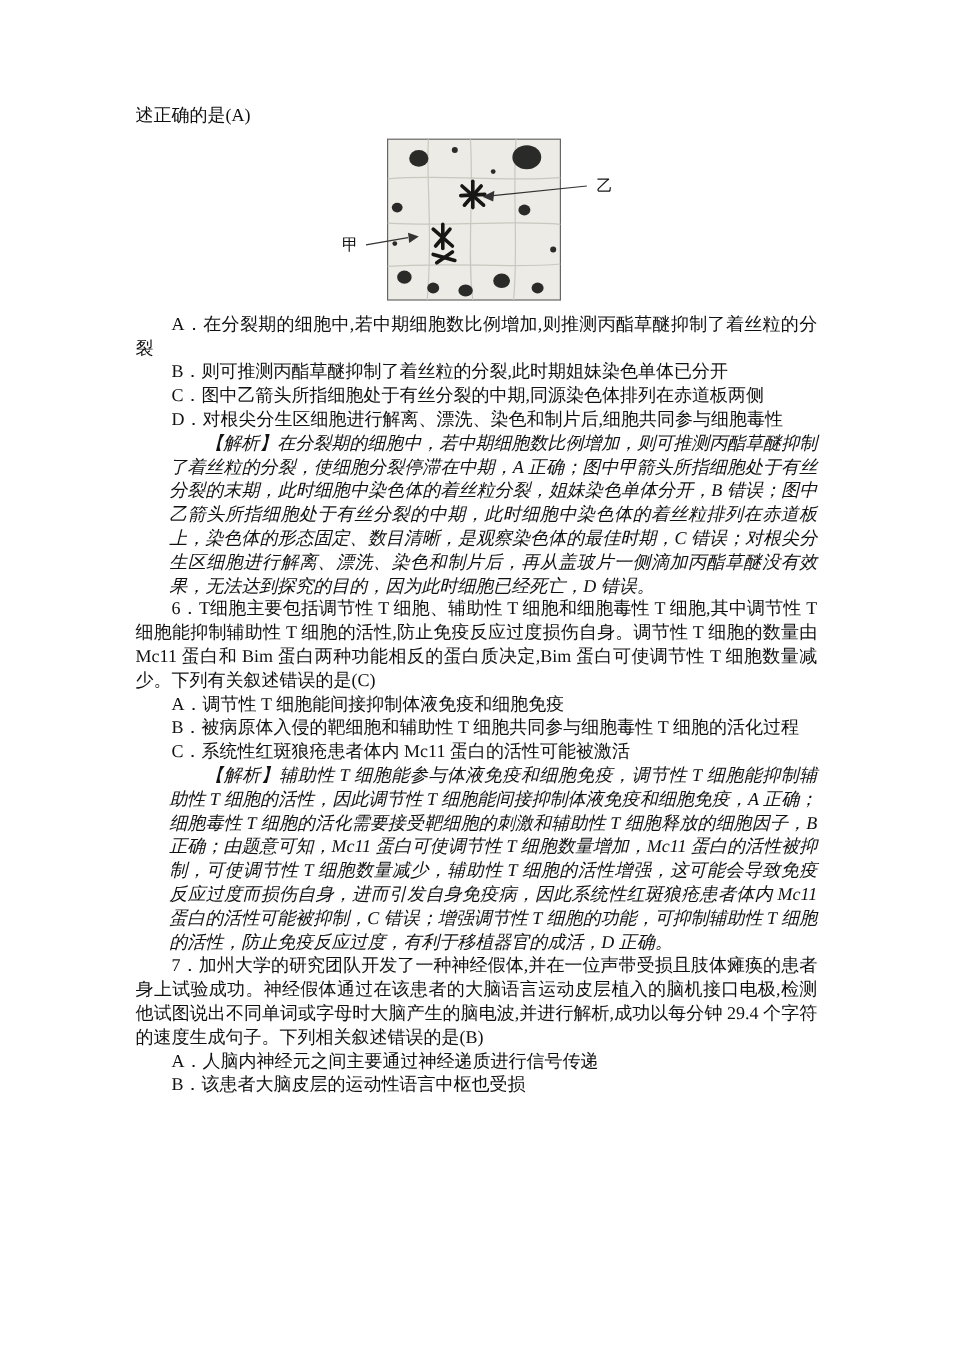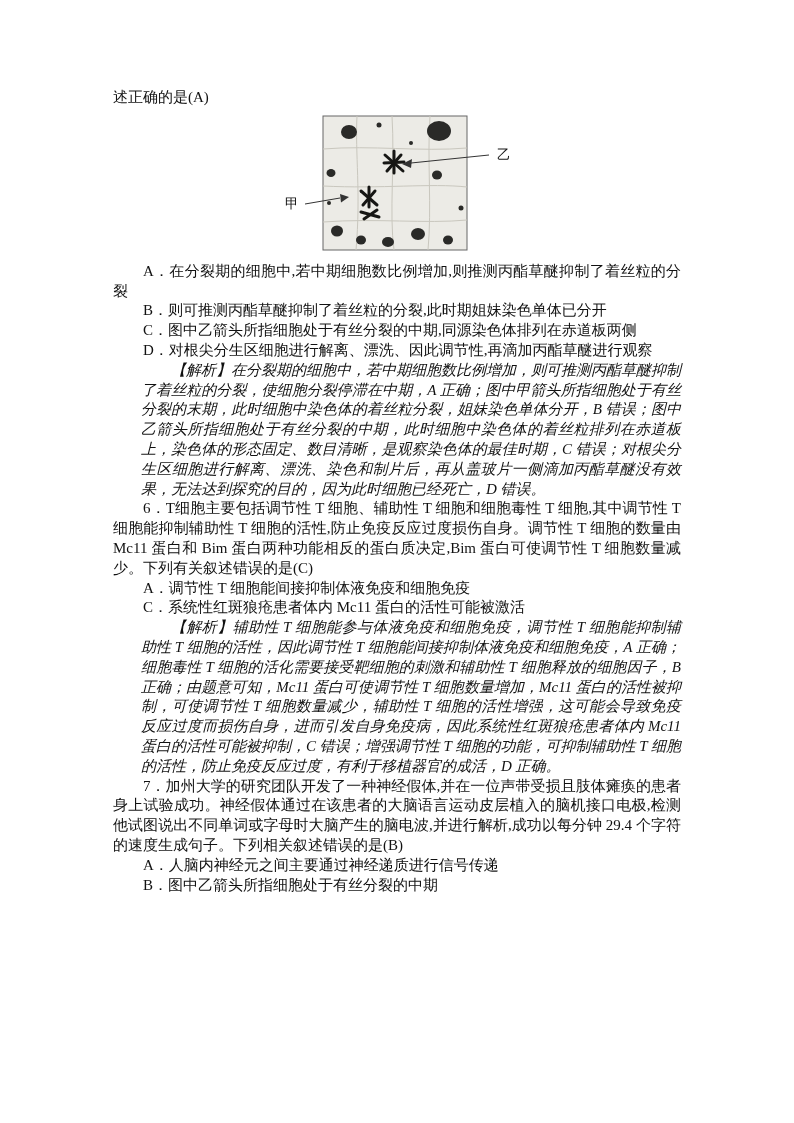--- a/index.html
+++ b/index.html
@@ -96,27 +96,28 @@
         <polygon points="88,84 79,81 80,89.5" fill="#333"></polygon>
       </g>
     </svg>
     <span class="fig-label fig-label-jia">甲</span>
     <span class="fig-label fig-label-yi">乙</span>
   </div>
 
   <p class="indent">A．在分裂期的细胞中,若中期细胞数比例增加,则推测丙酯草醚抑制了着丝粒的分裂</p>
   <p class="indent">B．则可推测丙酯草醚抑制了着丝粒的分裂,此时期姐妹染色单体已分开</p>
   <p class="indent">C．图中乙箭头所指细胞处于有丝分裂的中期,同源染色体排列在赤道板两侧</p>
-  <p class="indent">D．对根尖分生区细胞进行解离、漂洗、因此调节性,再滴加丙酯草醚进行观察</p>
+  <p class="indent">D．对根尖分生区细胞进行解离、漂洗、染色和制片后,细胞共同参与细胞毒性</p>
 
   <p class="analysis">【解析】在分裂期的细胞中，若中期细胞数比例增加，则可推测丙酯草醚抑制了着丝粒的分裂，使细胞分裂停滞在中期，A 正确；图中甲箭头所指细胞处于有丝分裂的末期，此时细胞中染色体的着丝粒分裂，姐妹染色单体分开，B 错误；图中乙箭头所指细胞处于有丝分裂的中期，此时细胞中染色体的着丝粒排列在赤道板上，染色体的形态固定、数目清晰，是观察染色体的最佳时期，C 错误；对根尖分生区细胞进行解离、漂洗、染色和制片后，再从盖玻片一侧滴加丙酯草醚没有效果，无法达到探究的目的，因为此时细胞已经死亡，D 错误。</p>
 
   <p class="indent">6．T细胞主要包括调节性 T 细胞、辅助性 T 细胞和细胞毒性 T 细胞,其中调节性 T 细胞能抑制辅助性 T 细胞的活性,防止免疫反应过度损伤自身。调节性 T 细胞的数量由 Mc11 蛋白和 Bim 蛋白两种功能相反的蛋白质决定,Bim 蛋白可使调节性 T 细胞数量减少。下列有关叙述错误的是(C)</p>
   <p class="indent">A．调节性 T 细胞能间接抑制体液免疫和细胞免疫</p>
+  <p class="indent">B．被病原体入侵的靶细胞和辅助性 T 细胞共同参与细胞毒性 T 细胞的活化过程</p>
   <p class="indent">C．系统性红斑狼疮患者体内 Mc11 蛋白的活性可能被激活</p>
 
   <p class="analysis">【解析】辅助性 T 细胞能参与体液免疫和细胞免疫，调节性 T 细胞能抑制辅助性 T 细胞的活性，因此调节性 T 细胞能间接抑制体液免疫和细胞免疫，A 正确；细胞毒性 T 细胞的活化需要接受靶细胞的刺激和辅助性 T 细胞释放的细胞因子，B 正确；由题意可知，Mc11 蛋白可使调节性 T 细胞数量增加，Mc11 蛋白的活性被抑制，可使调节性 T 细胞数量减少，辅助性 T 细胞的活性增强，这可能会导致免疫反应过度而损伤自身，进而引发自身免疫病，因此系统性红斑狼疮患者体内 Mc11 蛋白的活性可能被抑制，C 错误；增强调节性 T 细胞的功能，可抑制辅助性 T 细胞的活性，防止免疫反应过度，有利于移植器官的成活，D 正确。</p>
 
   <p class="indent">7．加州大学的研究团队开发了一种神经假体,并在一位声带受损且肢体瘫痪的患者身上试验成功。神经假体通过在该患者的大脑语言运动皮层植入的脑机接口电极,检测他试图说出不同单词或字母时大脑产生的脑电波,并进行解析,成功以每分钟 29.4 个字符的速度生成句子。下列相关叙述错误的是(B)</p>
   <p class="indent">A．人脑内神经元之间主要通过神经递质进行信号传递</p>
-  <p class="indent">B．图中乙箭头所指细胞处于有丝分裂的中期</p>
+  <p class="indent">B．该患者大脑皮层的运动性语言中枢也受损</p>
 
 </div>
 
 </body></html>

